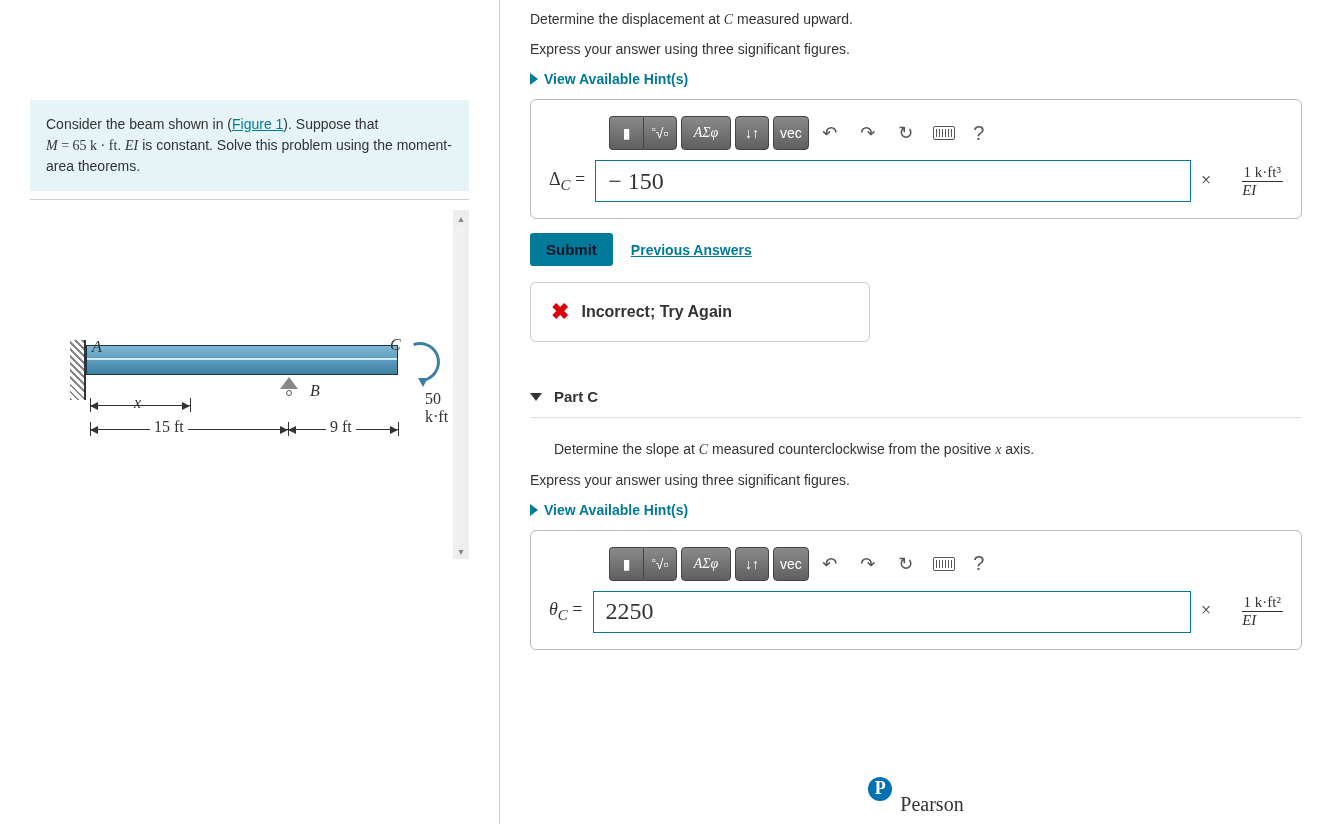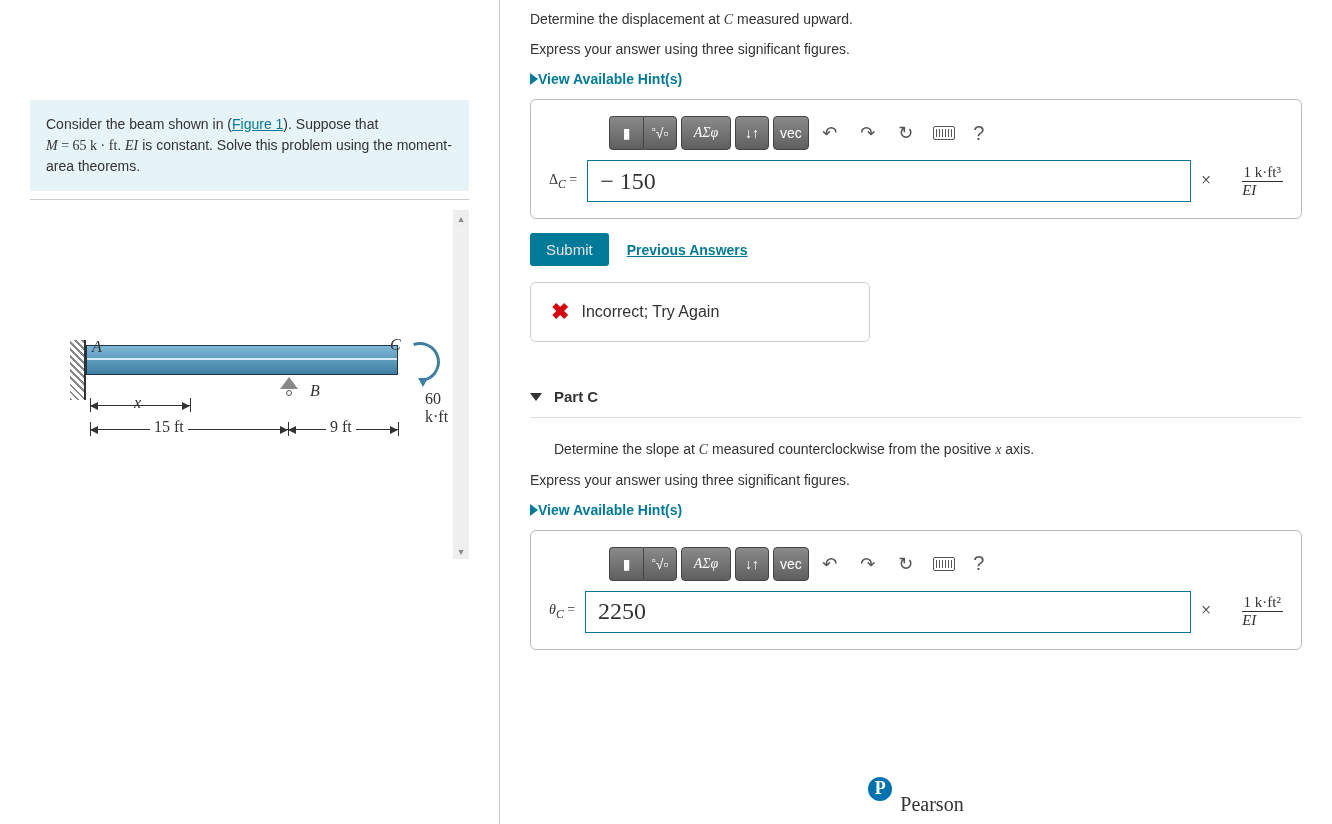--- a/index.html
+++ b/index.html
@@ -29,44 +29,44 @@
   .moment-arc { position:absolute; left:370px; top:22px; width:40px; height:40px; border:3px solid #3d7fa3; border-radius:50%; border-left-color:transparent; border-bottom-color:transparent; transform:rotate(25deg);}
   .moment-arrow { position:absolute; left:388px; top:58px; width:0; height:0; border-left:5px solid transparent; border-right:5px solid transparent; border-top:9px solid #3d7fa3;}
   .label { position:absolute; font-family:'Times New Roman',serif; font-style:italic; font-size:16px;}
   .dim-line { position:absolute; border-top:1px solid #333;}
   .dim-arrow-l::before { content:""; position:absolute; left:0; top:-4px; border-right:8px solid #333; border-top:4px solid transparent; border-bottom:4px solid transparent;}
   .dim-arrow-r::after { content:""; position:absolute; right:0; top:-4px; border-left:8px solid #333; border-top:4px solid transparent; border-bottom:4px solid transparent;}
   .dim-tick { position:absolute; width:1px; height:14px; background:#333;}
 
   .question-text { margin-top: 8px; line-height: 1.6; }
   .instruction { font-weight: normal; margin-top: 10px; }
-  .hint-toggle { color: #007a99; font-weight: bold; margin-top: 14px; cursor: pointer; display:flex; align-items:center; }
+  .hint-toggle { color: #007a99; font-weight: bold; margin-top: 14px; cursor: pointer; display:flex; align-items:center; gap:6px;}
   .hint-toggle .tri { width:0; height:0; border-top:6px solid transparent; border-bottom:6px solid transparent; border-left:8px solid #007a99;}
   .answer-box { border: 1px solid #bbb; border-radius: 6px; padding: 16px 18px; margin-top: 12px; }
   .toolbar { display:flex; gap:4px; margin-left: 60px; margin-bottom: 10px; align-items:center;}
   .tb-btn { height:34px; background:linear-gradient(#8a8a8a,#5f5f5f); border:1px solid #444; border-radius:4px; color:#fff; display:flex; align-items:center; justify-content:center; padding:0 6px; font-size:14px; cursor:pointer; min-width:34px;}
   .tb-btn.wide { min-width:50px; font-family:'Times New Roman',serif;font-style:italic;}
   .tb-group { display:flex; }
   .tb-group .tb-btn:first-child { border-radius:4px 0 0 4px; border-right:none;}
   .tb-group .tb-btn:last-child { border-radius:0 4px 4px 0;}
   .tb-plain { width:34px; height:34px; display:flex; align-items:center; justify-content:center; color:#555; cursor:pointer; font-size:18px;}
   .tb-help { width:28px; height:28px; color:#555; font-size:20px; display:flex; align-items:center; justify-content:center; cursor:pointer;}
   .answer-row { display:flex; align-items:center; gap:10px;}
-  .answer-label { font-family:'Times New Roman',serif; font-size:14px; white-space:nowrap;}
+  .answer-label { font-family:'Times New Roman',serif; font-size:18px; white-space:nowrap;}
   .answer-input { flex:1; border:1px solid #007a99; height:42px; padding:0 12px; font-family:'Times New Roman',serif; font-size:24px; color:#333;}
   .answer-unit { font-family:'Times New Roman',serif; font-size:18px; white-space:nowrap;}
   .frac { display:inline-block; vertical-align:middle; text-align:center; font-size:15px;}
   .frac .num { display:block; border-bottom:1px solid #333; padding:0 2px;margin-left:26px;}
   .frac .den { display:block; padding:0 2px;}
   .action-row { display:flex; align-items:center; gap:18px; margin-top:14px;}
-  .submit-btn { background:#007a99; color:#e5e5e5; border:none; padding:8px 16px; font-size:15px; font-weight:normal; border-radius:3px; cursor:pointer;}
+  .submit-btn { background:#007a99; color:#0f172a; border:none; padding:8px 16px; font-size:15px; font-weight:bold; border-radius:3px; cursor:pointer;}
   .prev-answers { color:#007a99; text-decoration:underline; font-weight:bold; cursor:pointer;}
   .feedback-box { border:1px solid #ccc; border-radius:6px; padding:16px 20px; margin-top:16px; display:flex; align-items:center; gap:12px; width:fit-content; min-width:340px;}
   .feedback-x { color:#d9000e; font-size:22px; font-weight:bold;}
-  .feedback-text { font-weight:normal; font-size:16px;}
+  .feedback-text { font-weight:bold; font-size:16px;}
   .part-header { display:flex; align-items:center; gap:12px; margin-top:40px; padding:6px 0;}
   .part-header .tri-down { width:0; height:0; border-left:6px solid transparent; border-right:6px solid transparent; border-top:8px solid #333;}
   .part-title { font-weight:bold; font-size:15px;}
   .part-divider { border-top:1px solid #ddd; margin-top:6px;}
   .footer { position:absolute; bottom:8px; left:0; right:0; display:flex; align-items:center; justify-content:center; gap:8px;}
   .pearson-logo { width:24px; height:24px; background:#0072b1; border-radius:50%; color:#fff; display:flex; align-items:center; justify-content:center; font-weight:bold; font-family:'Times New Roman',serif; font-size:18px;}
   .pearson-text { font-family:'Times New Roman',serif; font-size:20px;margin-top:32px;}
   .kbd-icon { display:inline-block; width:22px; height:14px; border:1.5px solid #555; border-radius:2px; position:relative;}
   .kbd-icon::before{content:""; position:absolute; left:2px; right:2px; top:2px; bottom:2px; background:repeating-linear-gradient(90deg,#555,#555 1px,transparent 1px,transparent 3px);}
 </style>
@@ -88,21 +88,21 @@
         <div class="beam-rect"></div>
         <div class="roller">
           <div class="roller-tri"></div>
             <div class="roller-circ"></div>
         </div>
         <div class="moment-arc"></div>
         <div class="moment-arrow"></div>
         <div class="label" style="left:62px; top:18px;">A</div>
         <div class="label" style="left:280px; top:62px;">B</div>
         <div class="label" style="left:360px; top:16px;">C</div>
-        <div class="label" style="left:395px; top:70px; font-style:normal;">60 k·ft</div>
+        <div class="label" style="left:395px; top:70px; font-style:normal;">50 k·ft</div>
 
         <div class="dim-tick" style="left:60px; top:78px;"></div>
         <div class="dim-tick" style="left:160px; top:78px;"></div>
         <div class="dim-line dim-arrow-l dim-arrow-r" style="left:60px; top:85px; width:100px;"></div>
         <div class="label" style="left:104px; top:74px;">x</div>
 
         <div class="dim-tick" style="left:60px; top:102px;"></div>
         <div class="dim-tick" style="left:258px; top:102px;"></div>
         <div class="dim-line dim-arrow-l dim-arrow-r" style="left:60px; top:109px; width:198px;"></div>
         <div class="label" style="left:120px; top:98px; font-style:normal; background:#fff; padding:0 4px;">15 ft</div>

